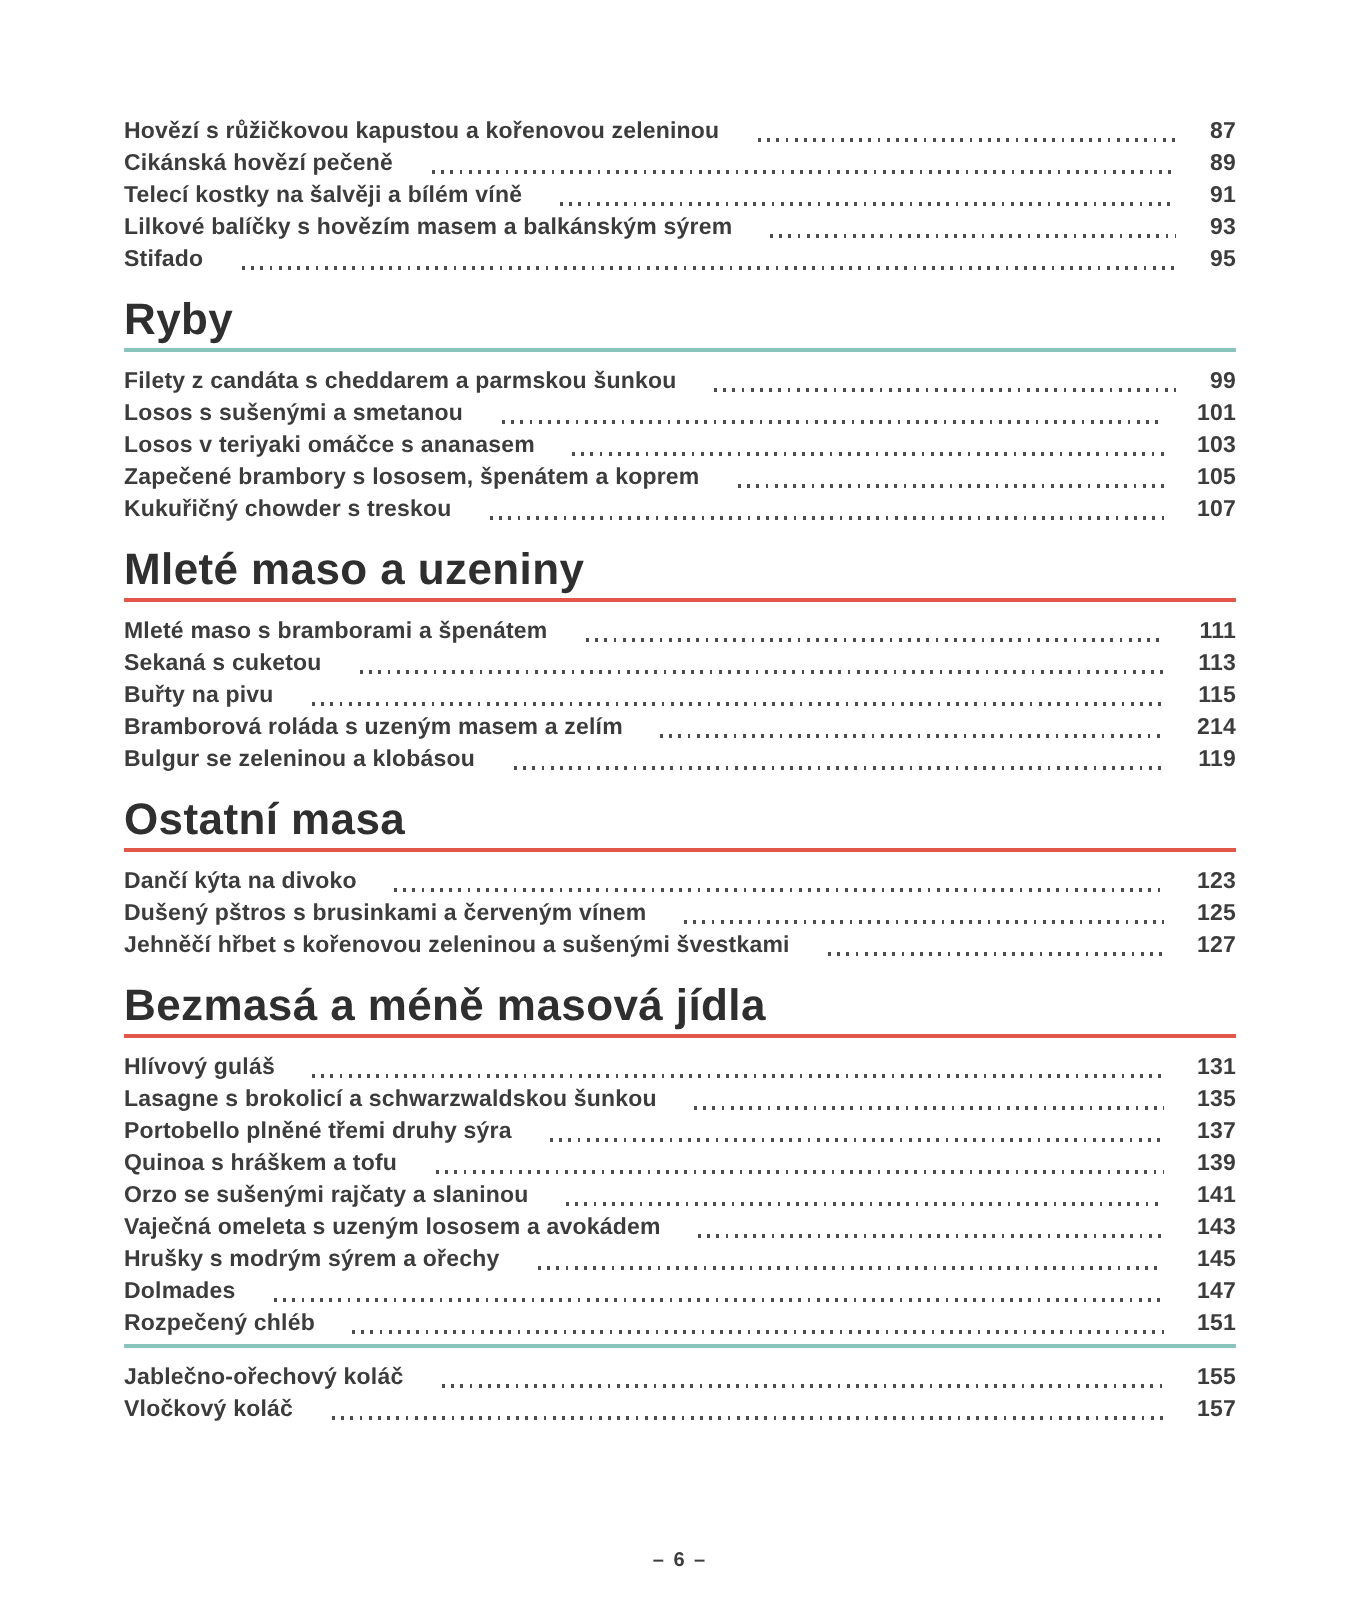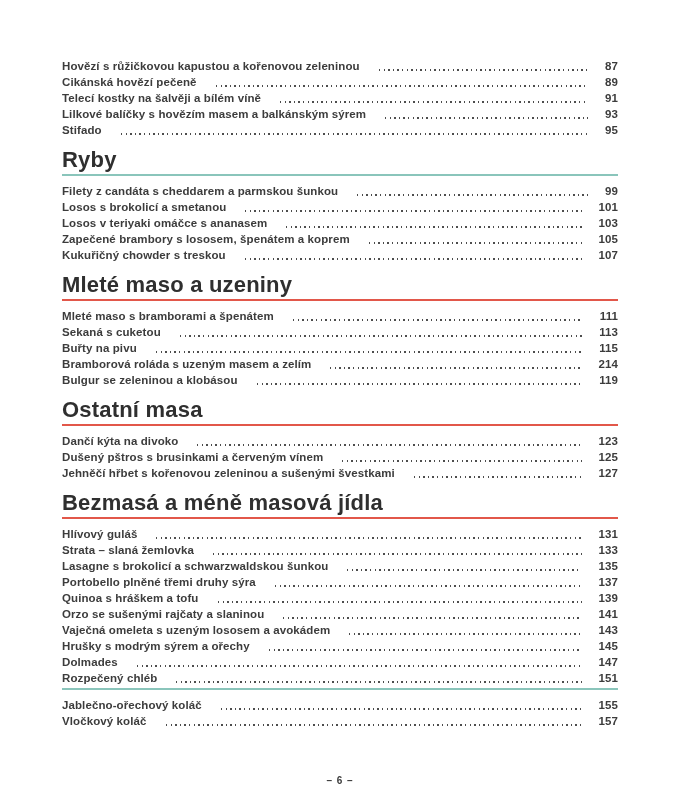--- a/index.html
+++ b/index.html
@@ -95,21 +95,21 @@
       </section>
       <section class="toc-section">
         <h2 class="section-heading">Ryby</h2>
         <div class="section-rule" style="background-color: rgb(138, 197, 187);"></div>
         <div class="toc-row">
           <span class="row-title">Filety z candáta s cheddarem a parmskou šunkou</span>
           <span class="leader"></span>
           <span class="row-page">99</span>
         </div>
         <div class="toc-row">
-          <span class="row-title">Losos s brokolicí a smetanou</span>
+          <span class="row-title">Losos s sušenými a smetanou</span>
           <span class="leader"></span>
           <span class="row-page">101</span>
         </div>
         <div class="toc-row">
           <span class="row-title">Losos v teriyaki omáčce s ananasem</span>
           <span class="leader"></span>
           <span class="row-page">103</span>
         </div>
         <div class="toc-row">
           <span class="row-title">Zapečené brambory s lososem, špenátem a koprem</span>
@@ -170,25 +170,20 @@
           <span class="row-page">127</span>
         </div>
       </section>
       <section class="toc-section">
         <h2 class="section-heading">Bezmasá a méně masová jídla</h2>
         <div class="section-rule" style="background-color: rgb(226, 87, 74);"></div>
         <div class="toc-row">
           <span class="row-title">Hlívový guláš</span>
           <span class="leader"></span>
           <span class="row-page">131</span>
-        </div>
-        <div class="toc-row">
-          <span class="row-title">Strata – slaná žemlovka</span>
-          <span class="leader"></span>
-          <span class="row-page">133</span>
         </div>
         <div class="toc-row">
           <span class="row-title">Lasagne s brokolicí a schwarzwaldskou šunkou</span>
           <span class="leader"></span>
           <span class="row-page">135</span>
         </div>
         <div class="toc-row">
           <span class="row-title">Portobello plněné třemi druhy sýra</span>
           <span class="leader"></span>
           <span class="row-page">137</span>

